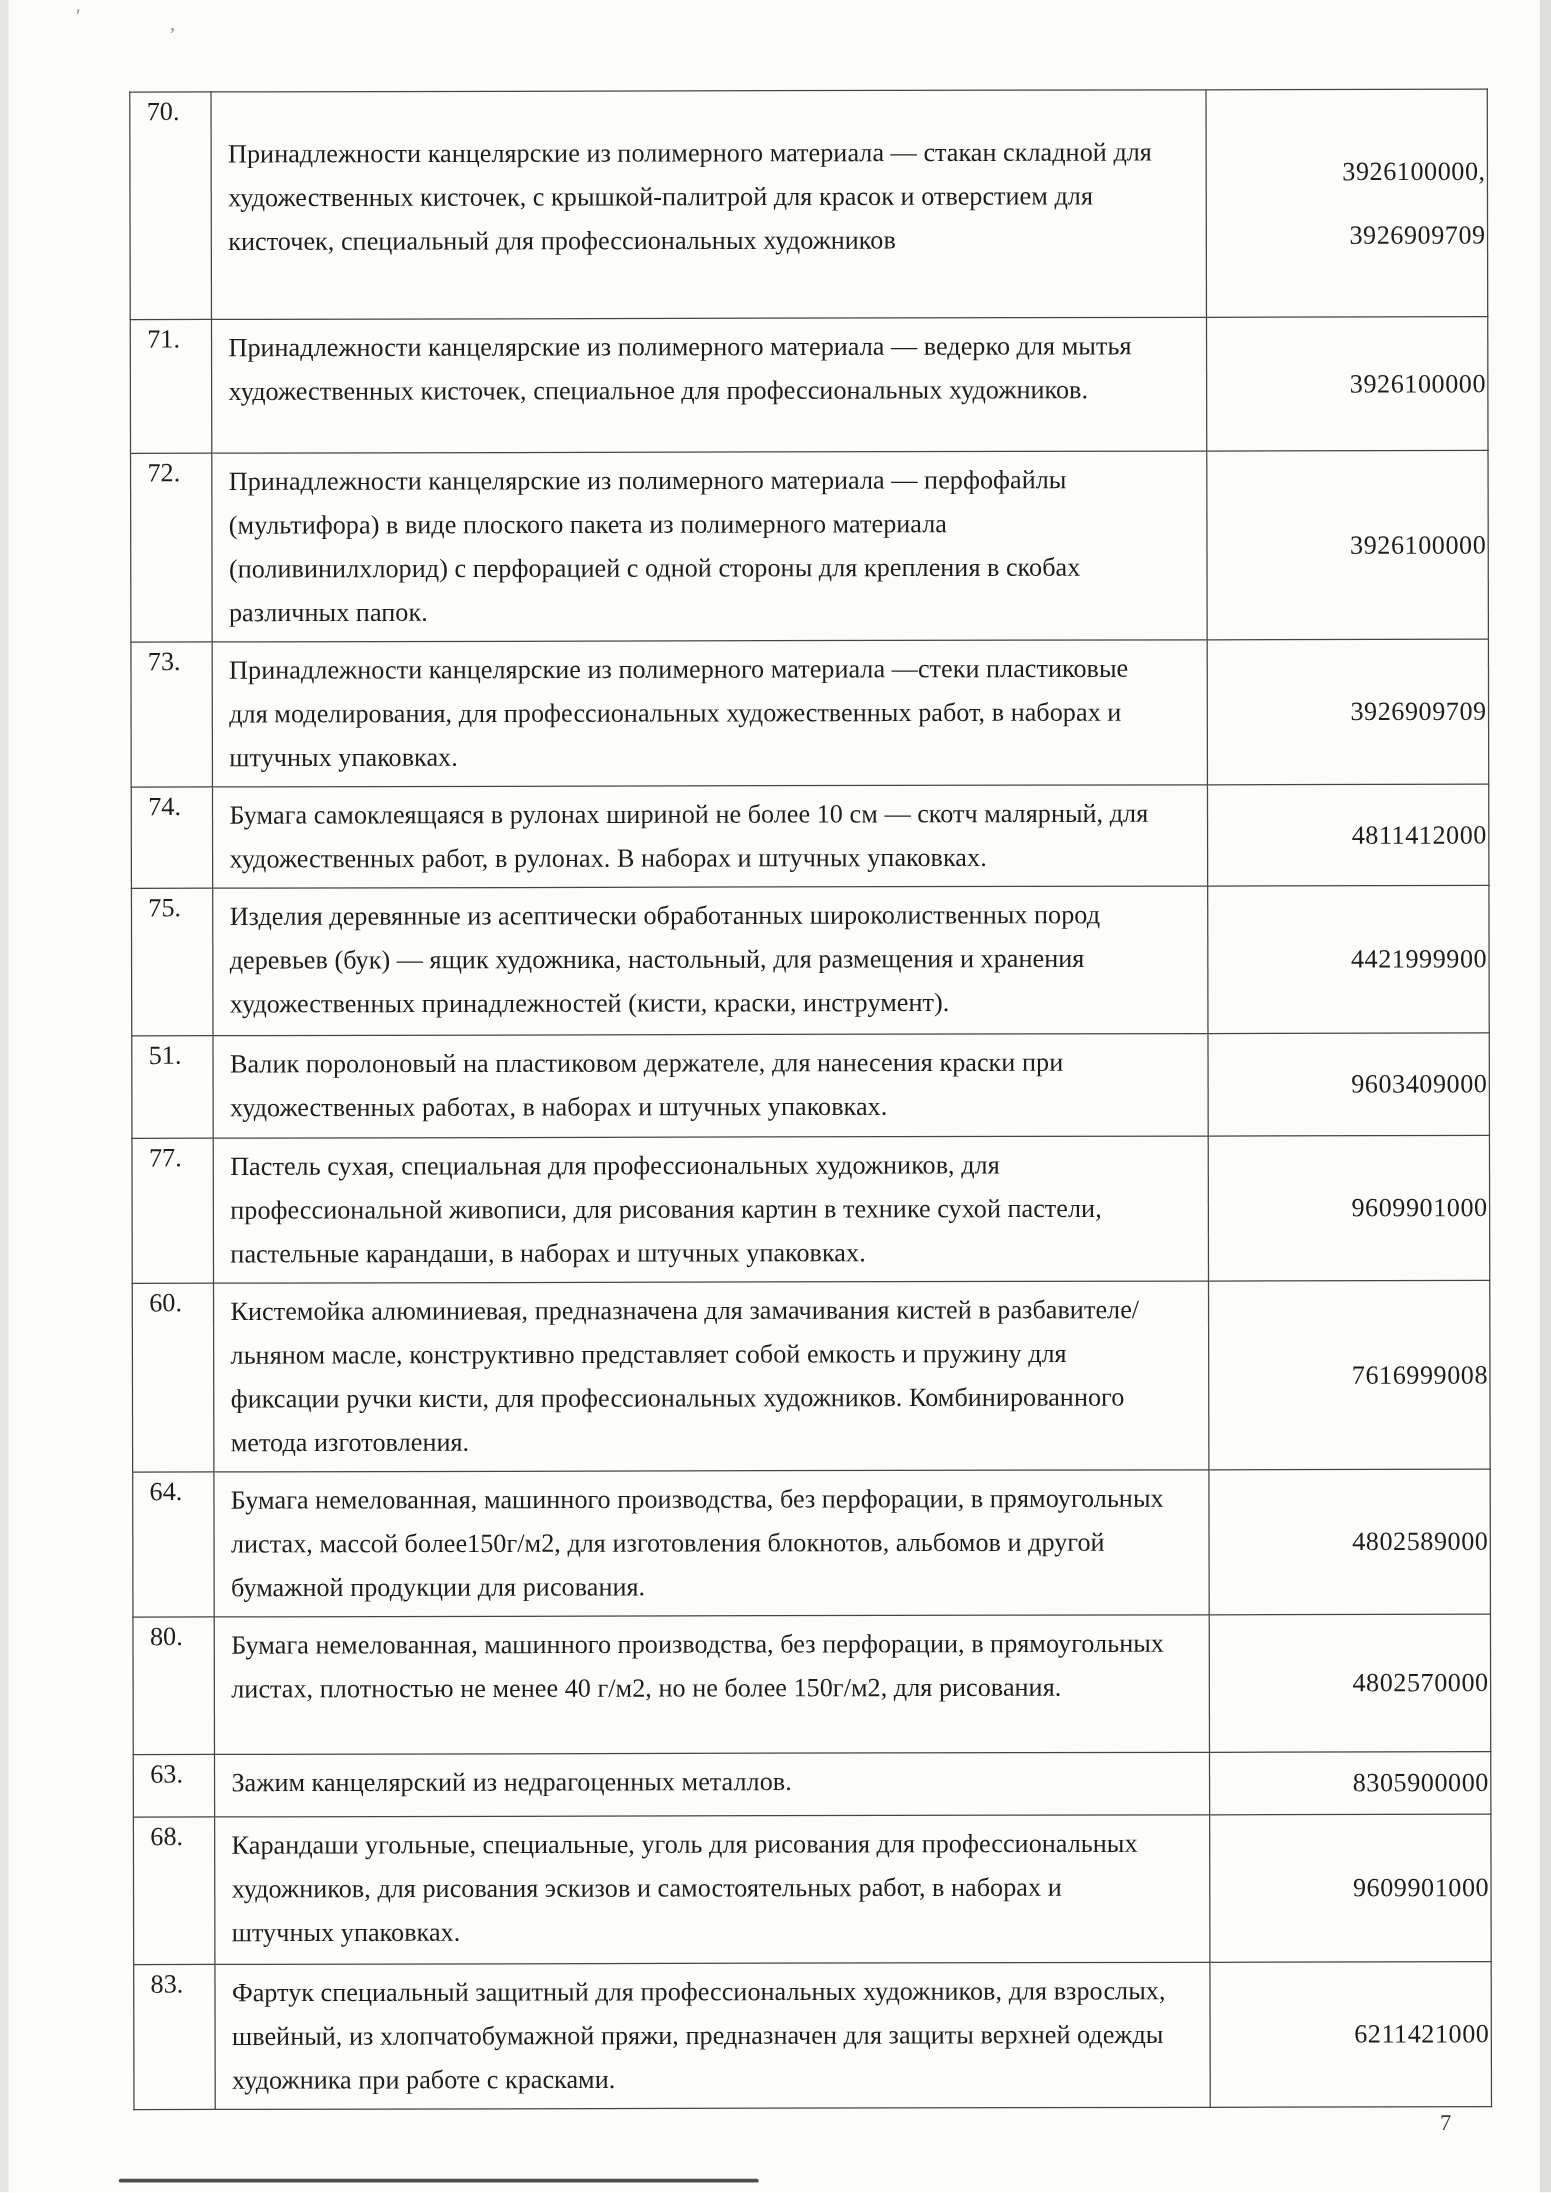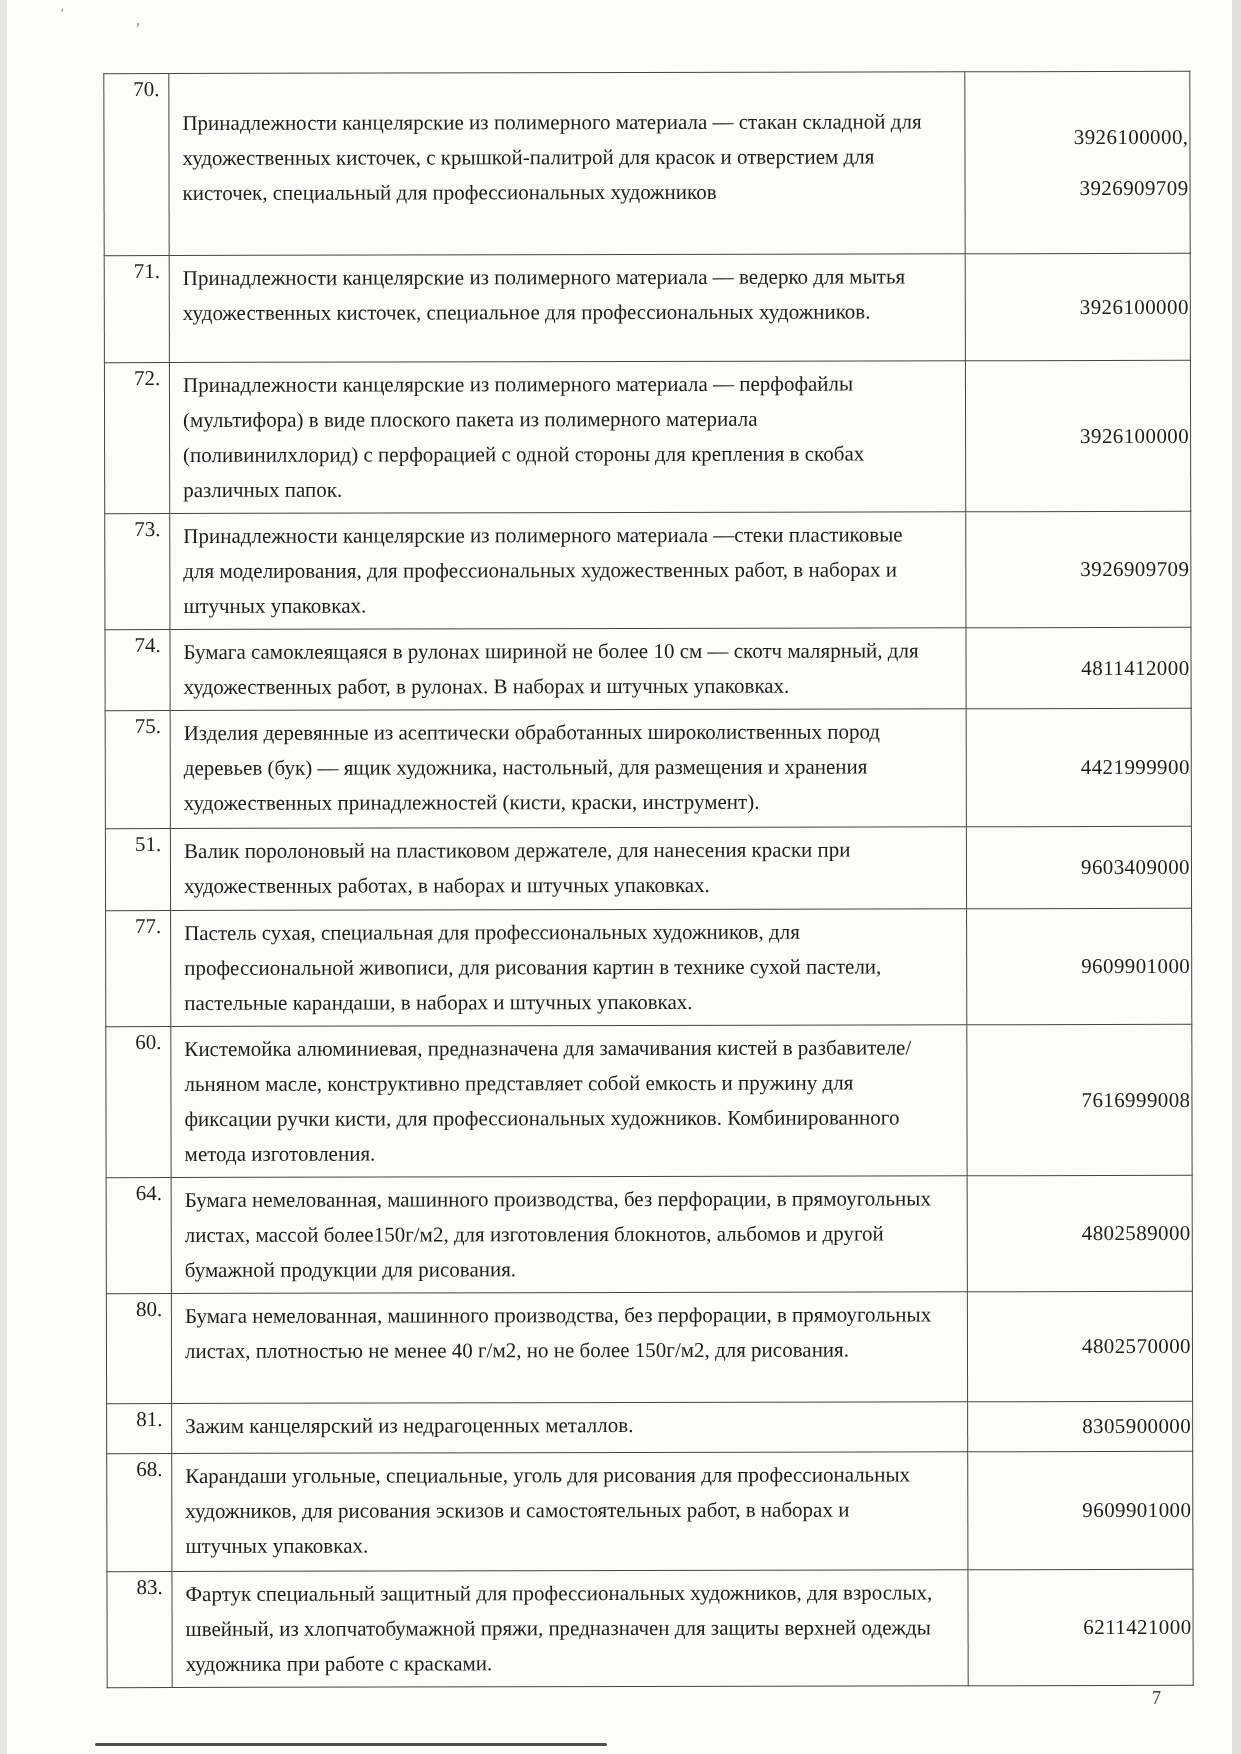--- a/index.html
+++ b/index.html
@@ -26,21 +26,21 @@
   }
   .doc-table td{
     border:1.6px solid #46463f;
     font-size:21px;
   }
   .col-num{width:65px;}
   .col-desc{width:796px;}
   .col-code{width:225px;}
   .num{
     vertical-align:top;
-    padding:3px 0 0 29px;
+    padding:3px 0 0 13px;
   }
   .desc{
     vertical-align:top;
     padding:5px 34px 5px 13px;
     line-height:35px;
     text-align:left;
   }
   .code{
     vertical-align:middle;
     text-align:right;
@@ -148,21 +148,21 @@
           </td>
   </tr>
         <tr style="height: 110px;">
     <td class="num">80.</td>
     <td class="desc">Бумага немелованная, машинного производства, без перфорации, в прямоугольных листах, плотностью не менее 40 г/м2, но не более 150г/м2, для рисования.</td>
     <td class="code">
             <div class="code-line">4802570000</div>
           </td>
   </tr>
         <tr style="height: 50px;">
-    <td class="num">81.</td>
+    <td class="num">63.</td>
     <td class="desc">Зажим канцелярский из недрагоценных металлов.</td>
     <td class="code">
             <div class="code-line">8305900000</div>
           </td>
   </tr>
         <tr style="height: 118px;">
     <td class="num">68.</td>
     <td class="desc">Карандаши угольные, специальные, уголь для рисования для профессиональных художников, для рисования эскизов и самостоятельных работ, в наборах и штучных упаковках.</td>
     <td class="code">
             <div class="code-line">9609901000</div>

